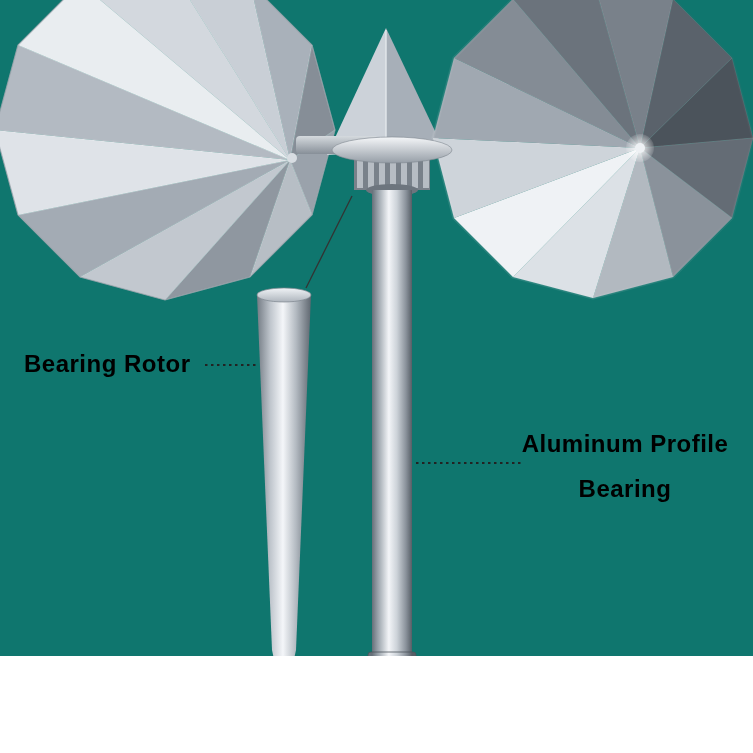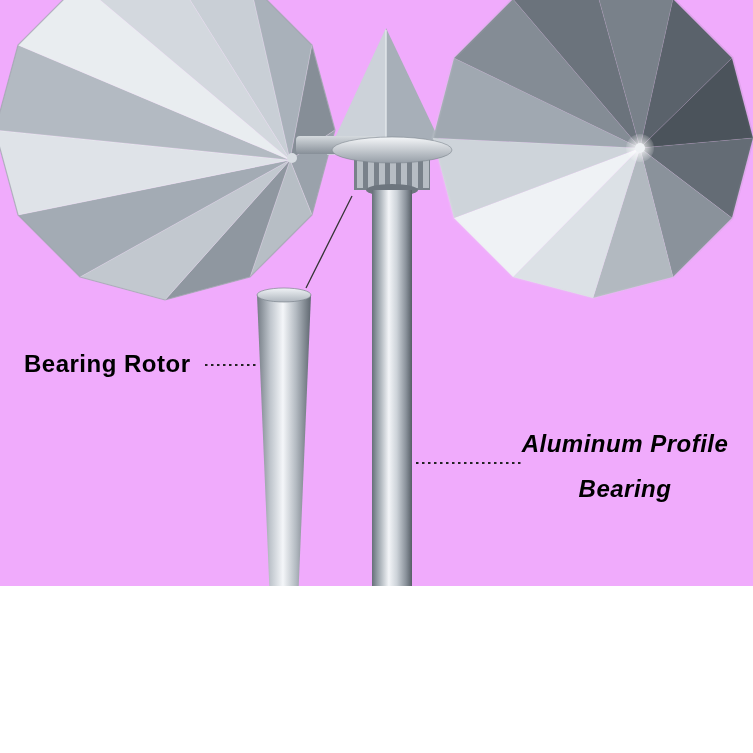--- a/index.html
+++ b/index.html
@@ -1,20 +1,20 @@
 <!DOCTYPE html>
 <html><head>
 <meta charset="utf-8">
 <style>
   html, body { margin: 0; padding: 0; background: #ffffff; }
   .stage {
     position: relative;
     width: 753px;
-    height: 586px;
-    background: #f0abfc;
+    height: 656px;
+    background: #0f766e;
     overflow: hidden;
     font-family: "Liberation Sans", sans-serif;
   }
   .illustration {
     position: absolute;
     inset: 0;
   }
   .part-label {
     position: absolute;
     color: #000000;
@@ -25,21 +25,20 @@
   }
   .label-bearing {
     left: 24px;
     top: 350px;
   }
   .label-bracket {
     left: 518px;
     top: 421px;
     width: 214px;
     text-align: center;
-    font-style: italic;
   }
   .label-bracket .line { line-height: 45px; }
 </style>
 </head>
 <body>
 
 <div class="stage">
 
   <svg class="illustration" viewBox="0 0 753 753" width="753" height="753" xmlns="http://www.w3.org/2000/svg">
 

